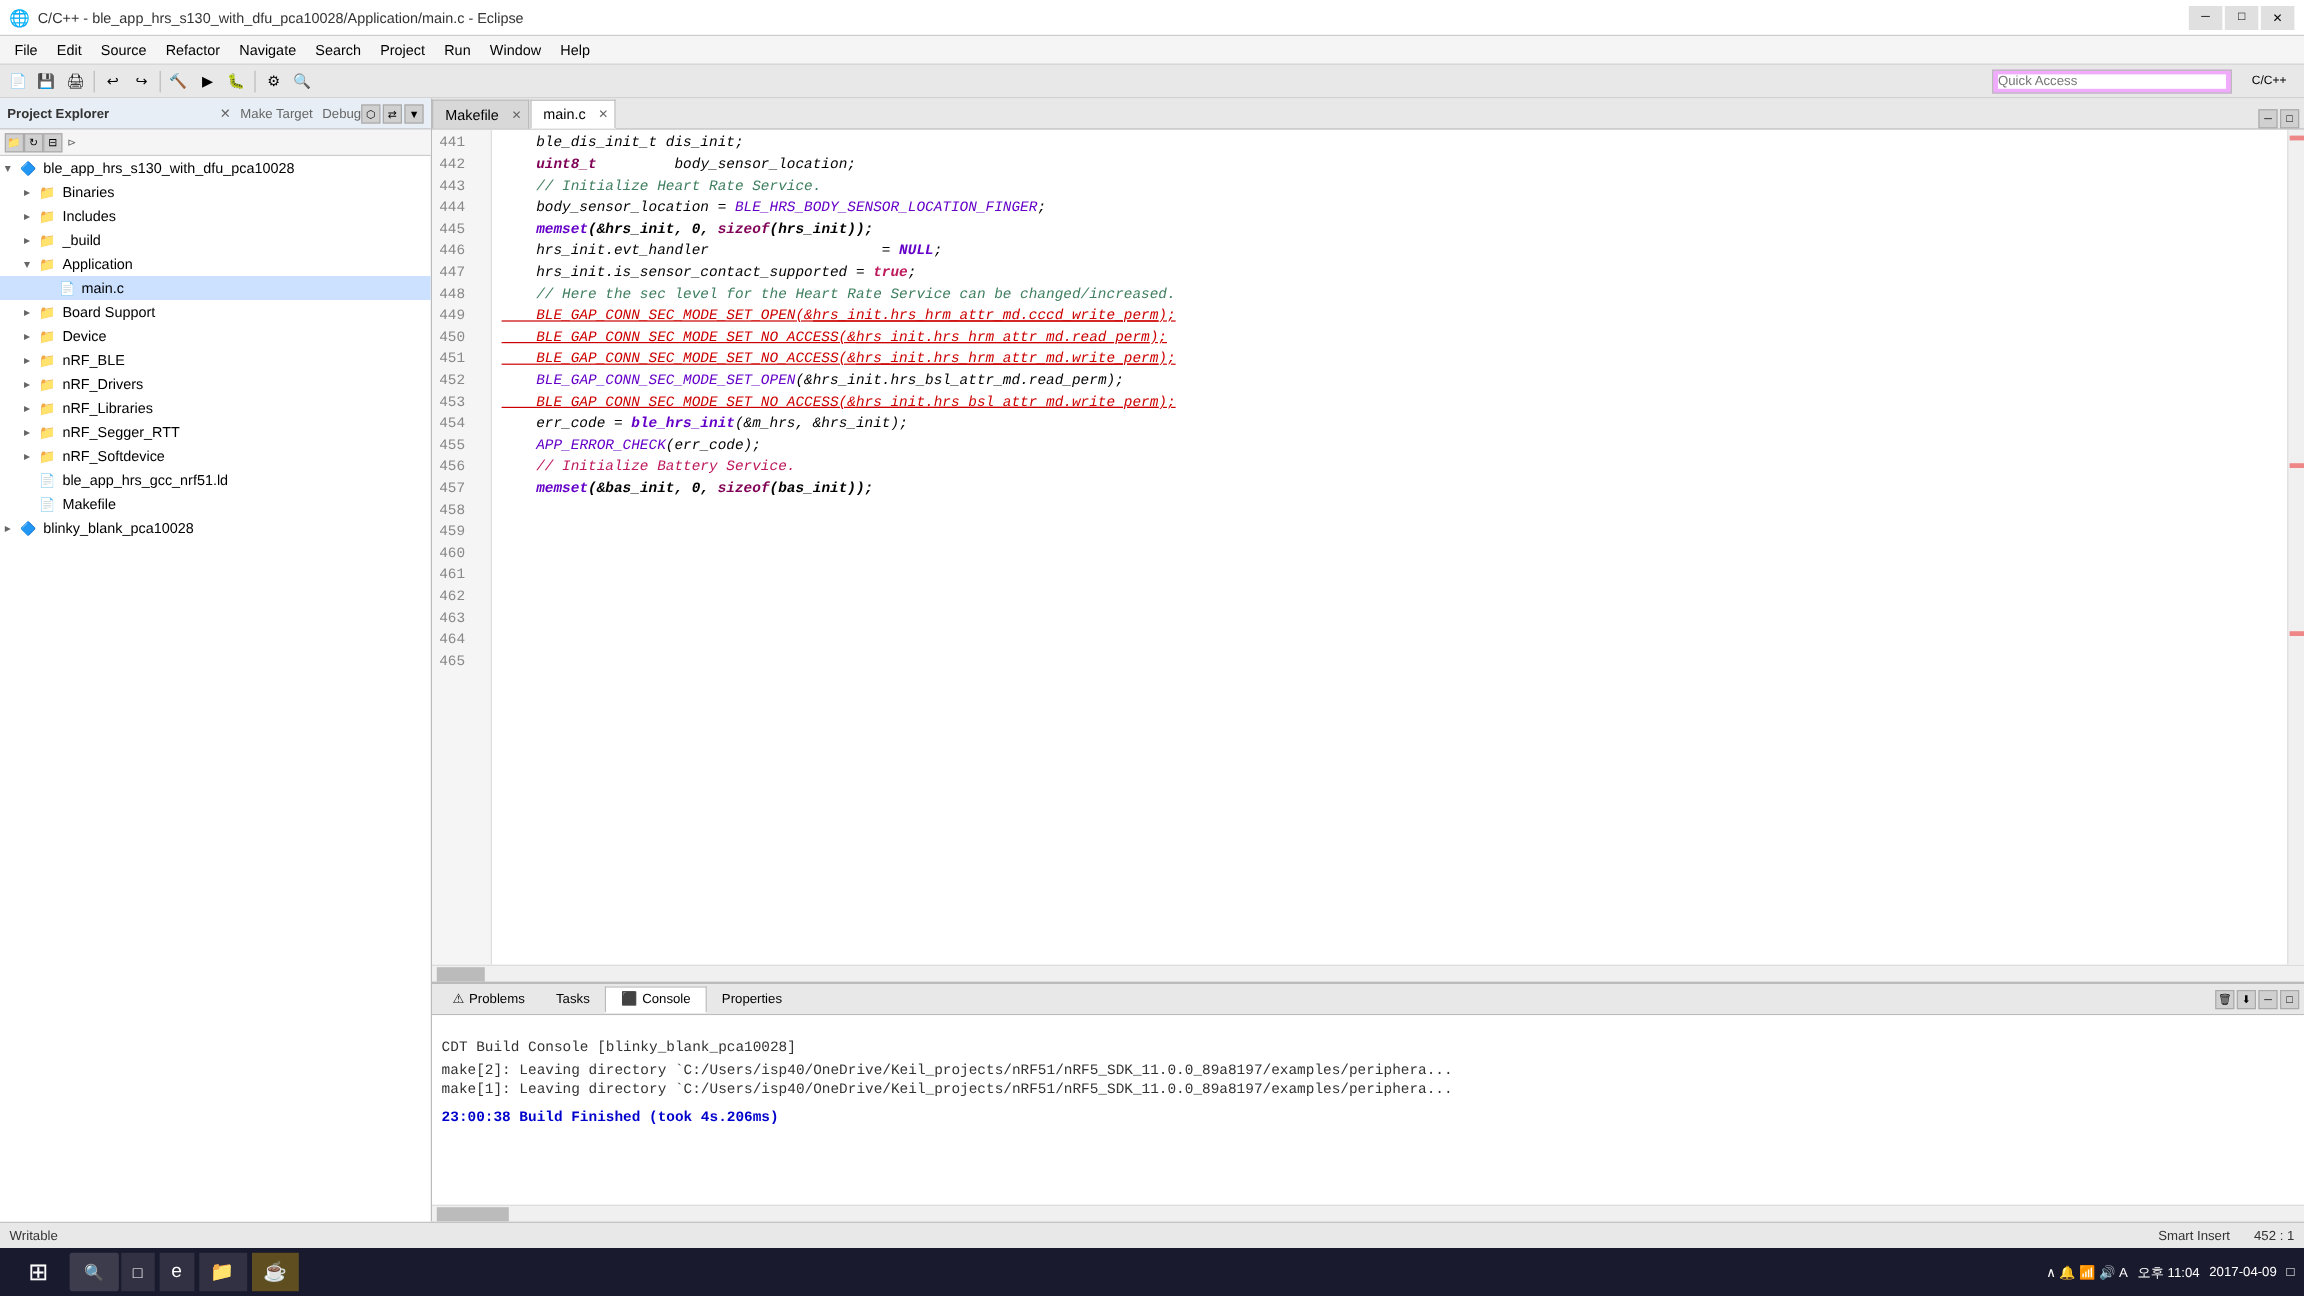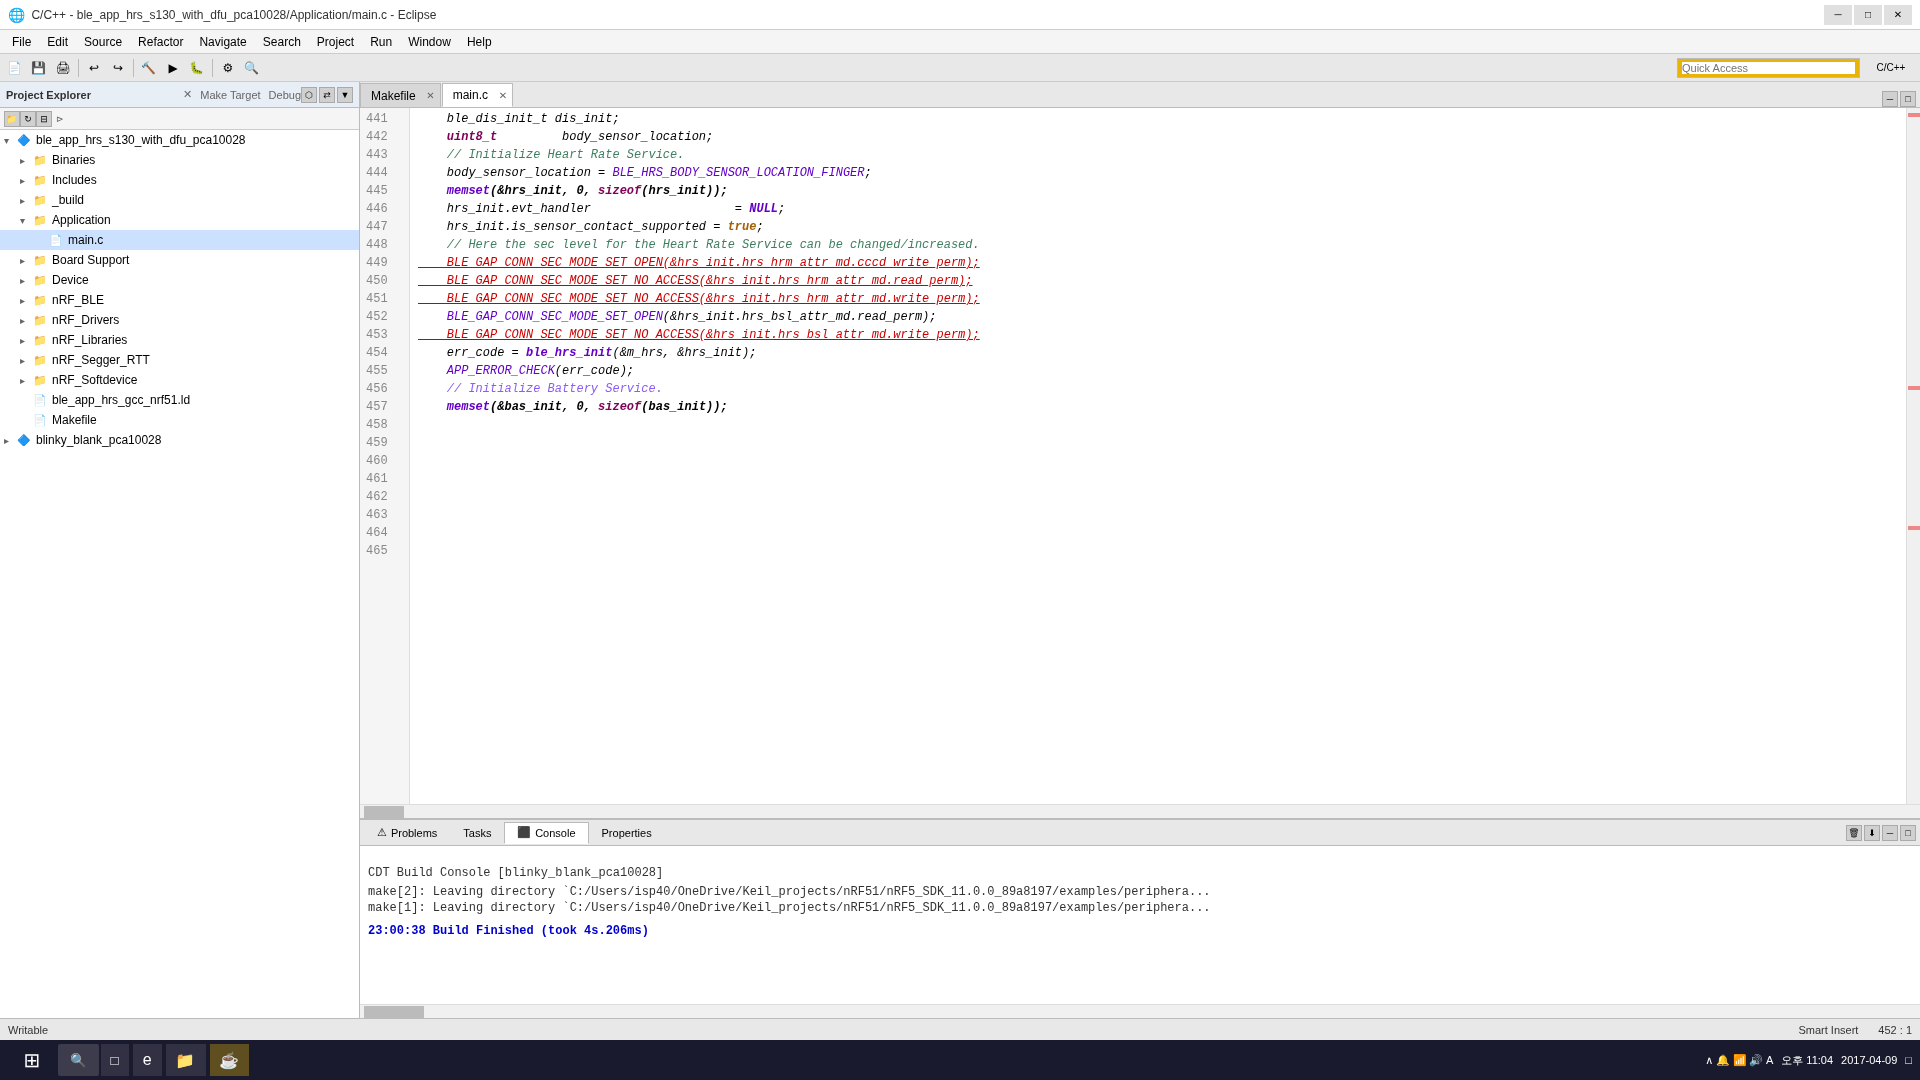--- a/index.html
+++ b/index.html
@@ -11,21 +11,21 @@
     #title-bar .win-btn { width: 28px; height: 20px; border: none; background: #e0e0e0; cursor: pointer; font-size: 10px; display: flex; align-items: center; justify-content: center; }
 
     
     #menu-bar { background: #f5f5f5; height: 24px; display: flex; align-items: center; padding: 0 4px; border-bottom: 1px solid #ccc; }
     .menu-item { padding: 2px 8px; cursor: pointer; font-size: 12px; color: #000000; text-align: center; }
 
     
     #toolbar { background: #e8e8e8; height: 28px; display: flex; align-items: center; padding: 0 4px; border-bottom: 1px solid #ccc; gap: 2px; }
     .toolbar-btn { width: 22px; height: 22px; border: 1px solid transparent; background: transparent; cursor: pointer; display: flex; align-items: center; justify-content: center; font-size: 12px; }
     .toolbar-sep { width: 1px; height: 18px; background: #bbb; margin: 0 2px; }
-    #quick-access-box { margin-left: auto; width: 183px; height: 20px; border: 1px solid #bbb; background: #eab308; padding: 0 4px; font-size: 11px; display: flex; align-items: center; }
+    #quick-access-box { margin-left: auto; width: 200px; height: 20px; border: 1px solid #bbb; background: #f0abfc; padding: 0 4px; font-size: 11px; display: flex; align-items: center; }
     #quick-access-box input { border: none; outline: none; flex: 1; font-size: 11px; }
     .toolbar-right-btns { display: flex; gap: 2px; margin-left: 4px; }
 
     
     #main { display: flex; height: calc(1080px - 30px - 24px - 28px - 30px); }
 
     
     #left-panel { width: 360px; min-width: 360px; display: flex; flex-direction: column; border-right: 1px solid #bbb; background: #fff; }
     #left-panel-header { background: #e8eef5; height: 26px; display: flex; align-items: center; padding: 0 6px; border-bottom: 1px solid #bbb; font-size: 11px; }
     #left-panel-header .panel-title { font-weight: bold; color: #333; flex: 1; }
@@ -306,34 +306,34 @@
         <div id="code-editor">
         <div class="code-line">    ble_dis_init_t dis_init;</div>
             <div class="code-line">    <span style="color:#7f0055;font-weight:bold">uint8_t</span>         body_sensor_location;</div>
             <div class="code-line"></div>
             <div class="code-line"><span style="color:#3f7f5f">    // Initialize Heart Rate Service.</span></div>
             <div class="code-line">    body_sensor_location = <span style="color:#6400c8">BLE_HRS_BODY_SENSOR_LOCATION_FINGER</span>;</div>
             <div class="code-line"></div>
             <div class="code-line"><strong>    <span style="color:#6400c8;font-weight:bold">memset</span>(&amp;hrs_init, 0, <span style="color:#7f0055;font-weight:bold">sizeof</span>(hrs_init));</strong></div>
             <div class="code-line"></div>
             <div class="code-line">    hrs_init.evt_handler                    = <span style="color:#7f0055;font-weight:bold"><span style="color:#6400c8">NULL</span></span>;</div>
-            <div class="code-line">    hrs_init.is_sensor_contact_supported = <span style="color:#a16207;font-weight:bold">true</span>;</div>
+            <div class="code-line">    hrs_init.is_sensor_contact_supported = <span style="color:#be185d;font-weight:bold">true</span>;</div>
             <div class="code-line" style="background: rgb(220, 232, 255);"></div>
             <div class="code-line"><span style="color:#3f7f5f">    // Here the sec level for the Heart Rate Service can be changed/increased.</span></div>
             <div class="code-line"><span style="color:#cc0000; text-decoration:underline">    BLE_GAP_CONN_SEC_MODE_SET_OPEN(&amp;<span style="text-decoration:underline">hrs_init.hrs_hrm_attr_md.cccd_write_perm</span>);</span></div>
             <div class="code-line"><span style="color:#cc0000; text-decoration:underline">    BLE_GAP_CONN_SEC_MODE_SET_NO_ACCESS(&amp;<span style="text-decoration:underline">hrs_init.hrs_hrm_attr_md.read_perm</span>);</span></div>
             <div class="code-line"><span style="color:#cc0000; text-decoration:underline">    BLE_GAP_CONN_SEC_MODE_SET_NO_ACCESS(&amp;<span style="text-decoration:underline">hrs_init.hrs_hrm_attr_md.write_perm</span>);</span></div>
             <div class="code-line"></div>
             <div class="code-line">    <span style="color:#6400c8">BLE_GAP_CONN_SEC_MODE_SET_OPEN</span>(&amp;hrs_init.hrs_bsl_attr_md.read_perm);</div>
             <div class="code-line"><span style="color:#cc0000; text-decoration:underline">    BLE_GAP_CONN_SEC_MODE_SET_NO_ACCESS(&amp;<span style="text-decoration:underline">hrs_init.hrs_bsl_attr_md.write_perm</span>);</span></div>
             <div class="code-line"></div>
             <div class="code-line">    err_code = <span style="color:#6400c8;font-weight:bold">ble_hrs_init</span>(&amp;m_hrs, &amp;hrs_init);</div>
             <div class="code-line">    <span style="color:#6400c8">APP_ERROR_CHECK</span>(err_code);</div>
             <div class="code-line"></div>
-            <div class="code-line"><span style="color:#8b5cf6">    // Initialize Battery Service.</span></div>
+            <div class="code-line"><span style="color:#be185d">    // Initialize Battery Service.</span></div>
             <div class="code-line"><strong>    <span style="color:#6400c8;font-weight:bold">memset</span>(&amp;bas_init, 0, <span style="color:#7f0055;font-weight:bold">sizeof</span>(bas_init));</strong></div>
           </div>
         <div id="editor-scrollbar">
           <div style="position:relative; height:100%;">
             <div style="position:absolute; top:5px; right:0; width:12px; height:4px; background:#e88;"></div>
             <div style="position:absolute; top:40%; right:0; width:12px; height:4px; background:#e88;"></div>
             <div style="position:absolute; top:60%; right:0; width:12px; height:4px; background:#e88;"></div>
           </div>
         </div>
       </div>

